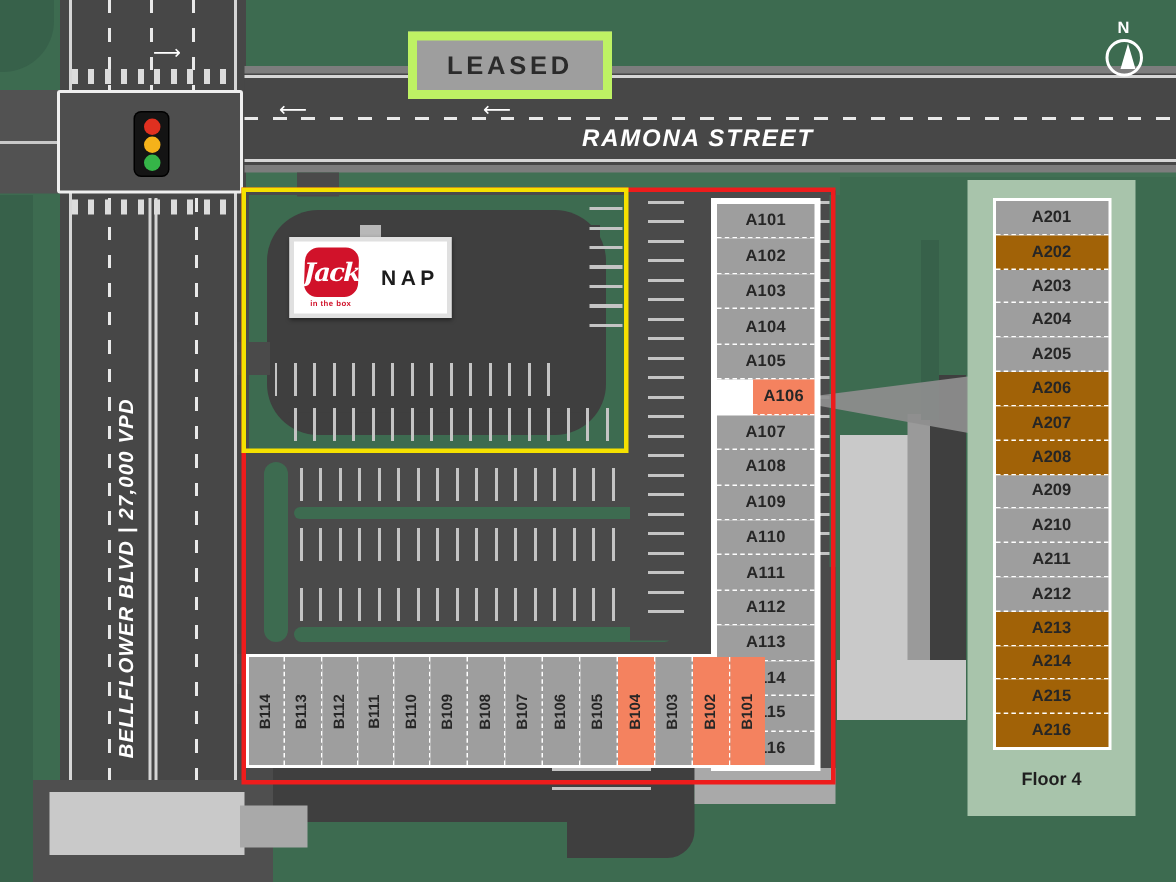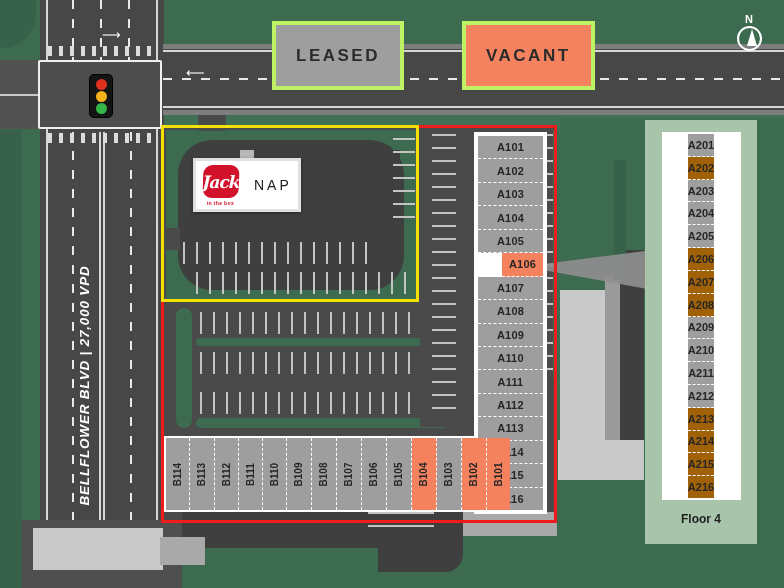--- a/index.html
+++ b/index.html
@@ -65,21 +65,21 @@
     display:flex; flex-direction:column; align-items:center;
     justify-content:space-around; padding:3px 0;
     box-shadow:0 0 0 1px #000;
   }
   #traffic-light i { display:block; width:11px; height:11px; border-radius:50%; }
   .tl-red{background:#e03020;} .tl-yel{background:#f5b21a;} .tl-grn{background:#35b548;}
 
   
   #legend { position:absolute; left:272px; top:21px; display:flex; gap:58px; z-index:40;}
   .legend-chip {
-    border:4px solid #bef264; padding:22px 20px;
+    border:6px solid #bef264; padding:8px 20px;
     font-size:17px; font-weight:bold; letter-spacing:2.5px;
     color:#2b2b2b; font-family:"Liberation Sans", sans-serif;
     line-height:1;
   }
   .legend-chip.leased { background:#9e9e9e; }
   .legend-chip.vacant { background:#f4825f; }
 
   
   #compass { position:absolute; left:731px; top:14px; width:36px; height:46px; z-index:40;}
   #compass .n {
@@ -142,21 +142,21 @@
     display:flex; align-items:center; justify-content:center;
     color:#fff; font-size:17px; font-style:italic; font-weight:bold;
     font-family:"DejaVu Serif", serif; letter-spacing:-1px;
     transform:skewX(-2deg);
   }
   #jib-logo .tag {
     font-size:5.2px; color:#d1122a; font-weight:bold; margin-top:2px;
     letter-spacing:.3px; font-family:"Liberation Sans", sans-serif;
   }
   #nap-text {
-    font-size:14px; font-weight:normal; color:#1c1c1c;
+    font-size:14px; font-weight:bold; color:#1c1c1c;
     letter-spacing:3px; margin-left:11px;
   }
   #nap-pole {
     position:absolute; left:240px; top:150px; width:14px; height:10px;
     background:#b8b8b8; z-index:32;
   }
 
   
   #suiteA {
     position:absolute; left:474px; top:132px; width:73px; height:382px;
@@ -190,21 +190,21 @@
 
   
   #floor2-panel {
     position:absolute; left:645px; top:120px; width:112px; height:424px;
     background:#a8c4ab; z-index:28;
     display:flex; flex-direction:column; align-items:center;
     padding-top:12px;
   }
   #floor2-stack {
     width:79px; height:368px; background:#ffffff; padding:2px;
-    display:flex; flex-direction:column;align-items:center;
+    display:flex; flex-direction:column;
   }
   #floor2-stack .suite {
     flex:1 1 auto; display:flex; align-items:center; justify-content:center;
     font-size:11px; font-weight:bold; color:#262626;
     border-bottom:1px dashed #ffffff; background:#9e9e9e;
   }
   #floor2-stack .suite:last-child { border-bottom:none; }
   #floor2-stack .suite.vacant { background:#a16207; }
   #floor2-label {
     margin-top:12px; font-size:12px; font-weight:bold; color:#1f1f1f;
@@ -304,20 +304,21 @@
   <div class="bldg" style="left:558px;top:440px;width:86px;height:40px;"></div>
   <div class="grass dark" style="left:614px;top:160px;width:12px;height:120px;"></div>
 
   <div id="intersection"></div>
   <div id="traffic-light">
     <i class="tl-red"></i>
     <i class="tl-yel"></i>
     <i class="tl-grn"></i>
   </div>
 
+  <div id="ramona-label">RAMONA STREET</div>
   <div id="bellflower-label">BELLFLOWER BLVD | 27,000 VPD</div>
 
   <div id="red-boundary"></div>
   <div id="yellow-boundary"></div>
 
   <svg id="callout" viewBox="0 0 110 40" preserveAspectRatio="none">
     <polygon points="0,14 110,0 110,40 0,20" fill="#8e8e8e" opacity="0.92"></polygon>
   </svg>
 
   <div id="nap-pole"></div>
@@ -410,21 +411,20 @@
         <div class="suite vacant">A213</div>
         <div class="suite vacant">A214</div>
         <div class="suite vacant">A215</div>
         <div class="suite vacant">A216</div>
       </div>
     <div id="floor2-label">Floor 4</div>
   </div>
 
   <div id="legend">
     <div class="legend-chip leased">LEASED</div>
-    <div class="legend-chip vacant">VACANT</div>
   </div>
 
   <div id="compass">
     <div class="n">N</div>
     <div class="ring"></div>
     <div class="needle"></div>
   </div>
 
 </div>
 

